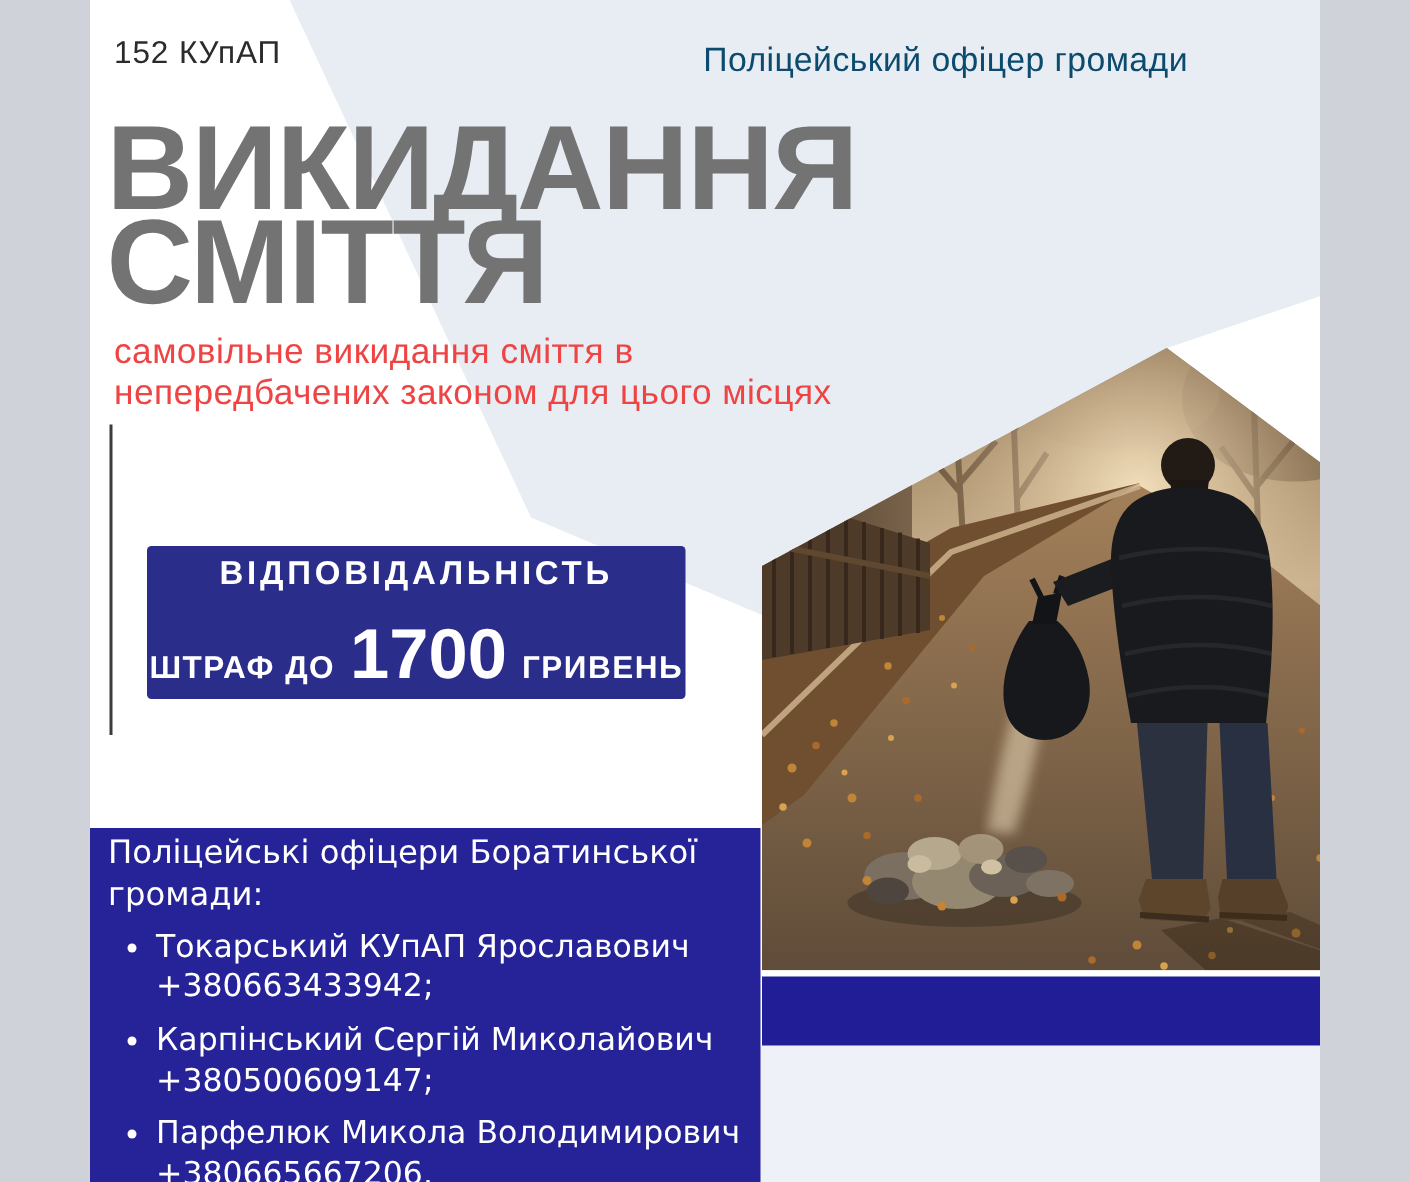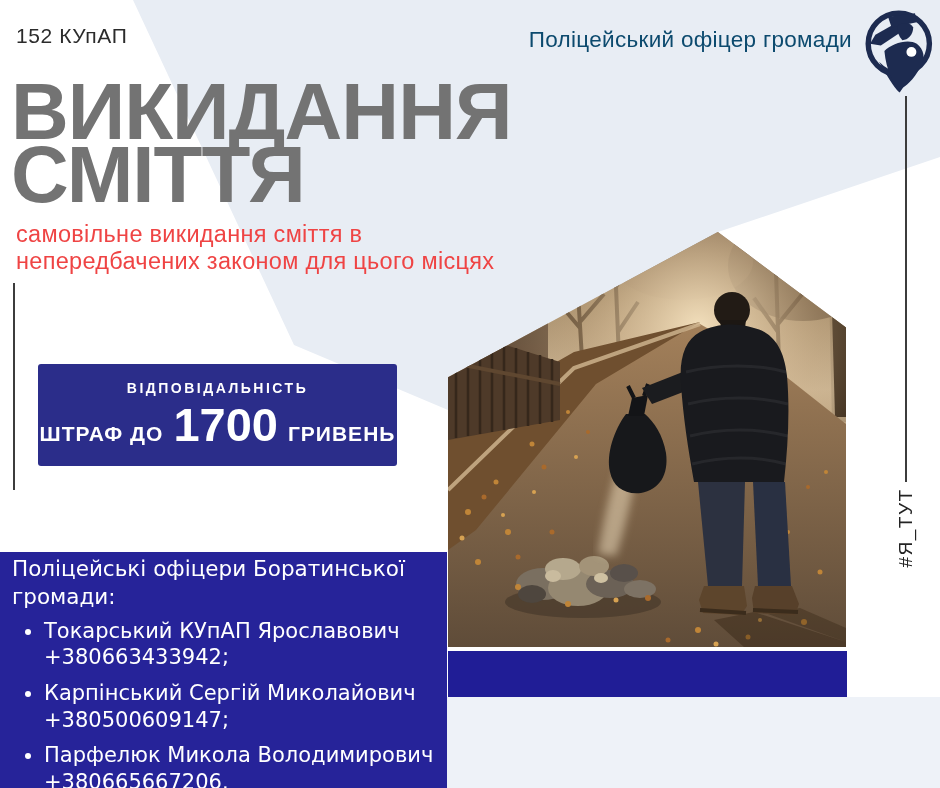--- a/index.html
+++ b/index.html
@@ -1,17 +1,17 @@
 <!DOCTYPE html>
 <html lang="uk"><head>
 <meta charset="utf-8">
 <style>
   html,body{margin:0;padding:0;background:#cfd3d9;}
   .page{
-    position:relative;width:940px;height:788px;margin:0 auto;
+    position:relative;width:820px;height:788px;margin:0 auto;
     background:#ffffff;overflow:hidden;
     font-family:"Liberation Sans",sans-serif;
   }
   
   .bg-poly-top{
     position:absolute;inset:0;background:#e8edf4;
     clip-path:polygon(133px 0px,940px 0px,940px 157px,718px 232px,448px 410px,294px 345px);
   }
   .bg-band-bottom{
     position:absolute;left:0;right:0;top:697px;bottom:0;background:#eef2f8;
@@ -35,22 +35,22 @@
   .subtitle{
     position:absolute;left:16px;top:221px;font-size:23.5px;line-height:1.17;
     color:#ef4444;letter-spacing:.3px;
   }
   .subtitle span{display:block;}
   
   .resp-box{
     position:absolute;left:38px;top:364px;width:359px;height:102px;
     background:#2b2d8a;border-radius:3px;color:#ffffff;text-align:center;
   }
-  .resp-heading{margin-top:16px;font-size:14px;font-weight:600;letter-spacing:2.5px;}
-  .resp-line{margin-top:8px;display:flex;align-items:baseline;justify-content:center;gap:10px;}
+  .resp-heading{margin-top:5px;font-size:22px;font-weight:600;letter-spacing:2.5px;}
+  .resp-line{margin-top:20px;display:flex;align-items:baseline;justify-content:center;gap:10px;}
   .resp-prefix,.resp-suffix{font-size:21px;font-weight:600;letter-spacing:1px;}
   .resp-amount{font-size:47px;font-weight:800;letter-spacing:0;line-height:.9;}
   
   .photo{
     position:absolute;left:448px;top:232px;width:398px;height:415px;
     clip-path:polygon(67.8% 0%,100% 23%,100% 100%,0% 100%,0% 35%);
   }
   .photo svg{display:block;width:100%;height:100%;}
   .blue-band{position:absolute;left:448px;top:651px;width:399px;height:46px;background:#201d96;}
   

